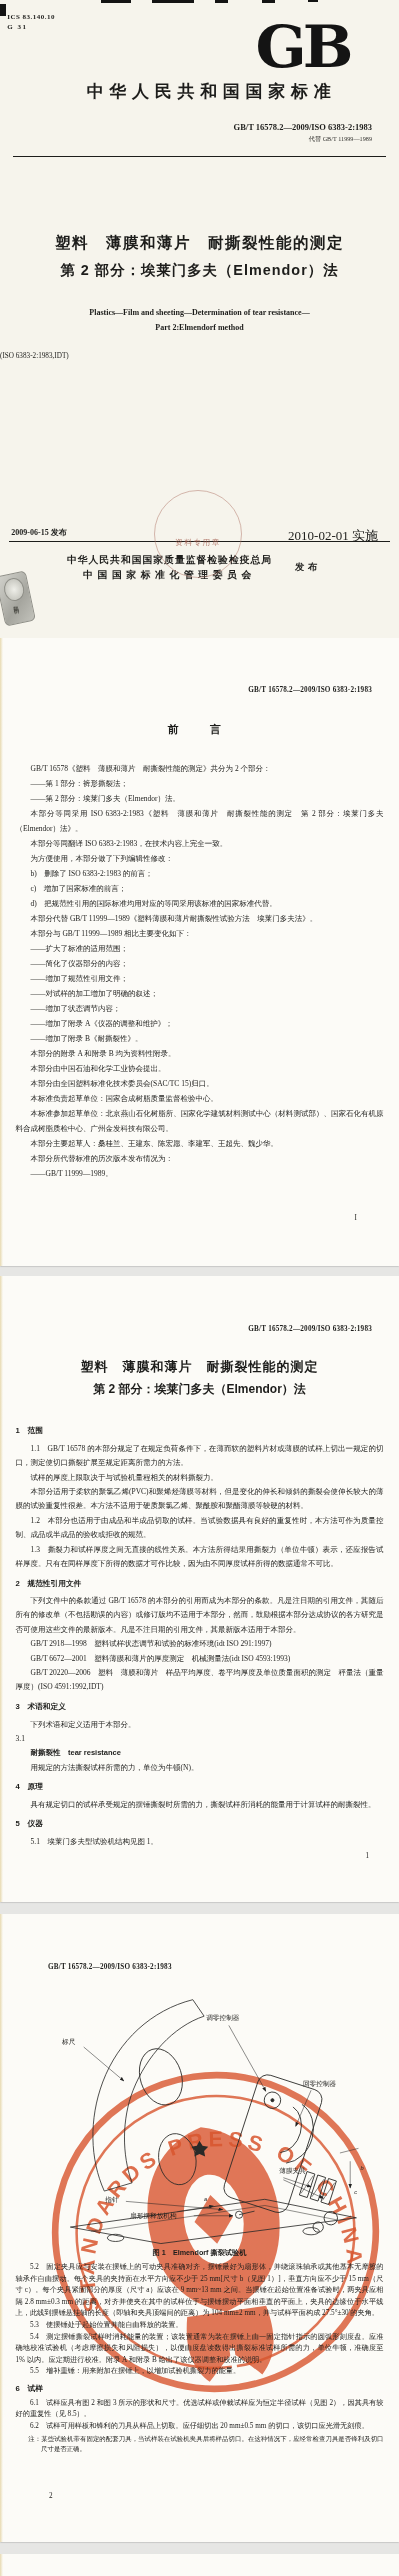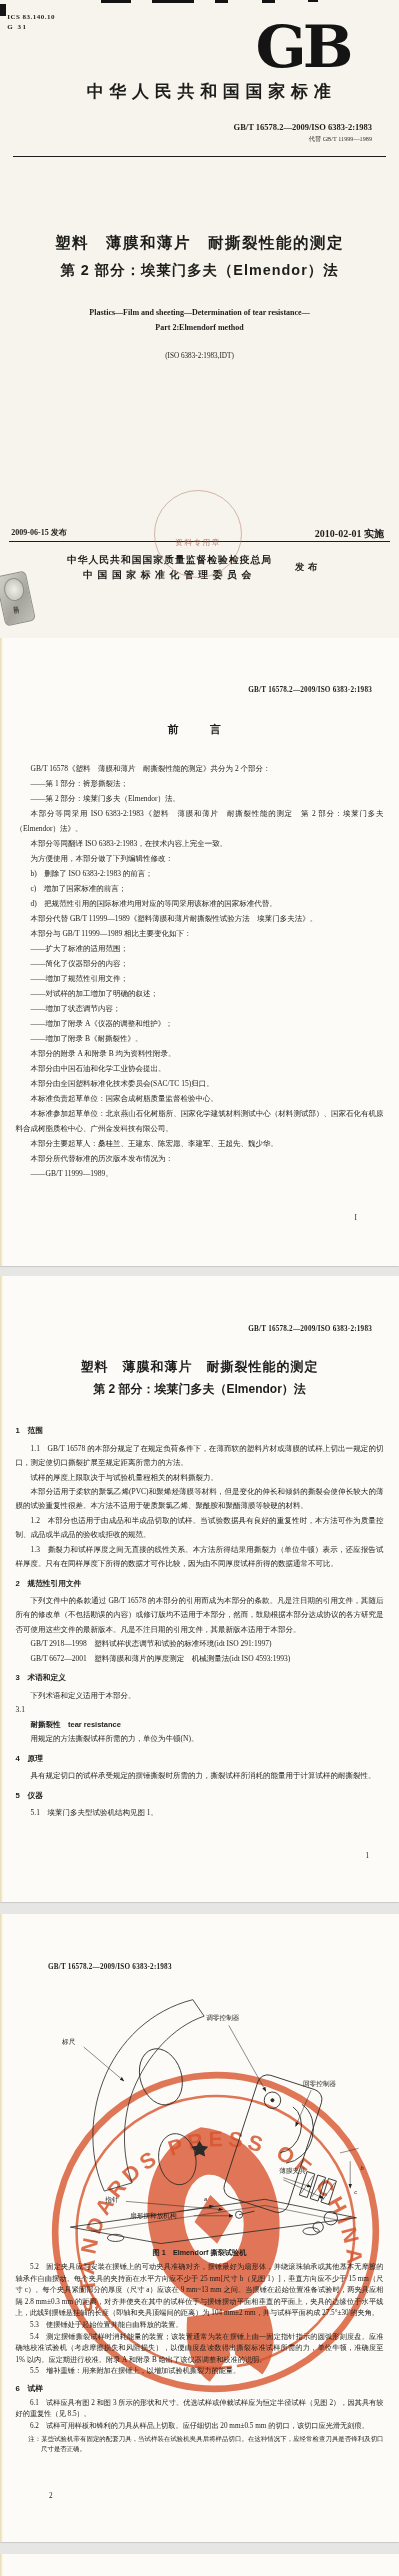--- a/index.html
+++ b/index.html
@@ -36,29 +36,29 @@
   }
   .country{left:0;top:80px;width:100%;text-align:center;font-size:17px;font-weight:bold;letter-spacing:5.7px;padding-left:12px;}
   .cover-code{right:27px;top:122px;font-size:8.5px;font-weight:bold;}
   .cover-replaces{right:27px;top:135px;font-size:6.2px;color:#33322f;}
   .rule{position:absolute;height:1px;background:#1d1d1b;}
   .rule1{left:13.4px;right:13.4px;top:156px;}
   .t-cn1{left:0;top:233px;width:100%;text-align:center;font-size:15.5px;font-weight:bold;letter-spacing:1.5px;font-family:"Liberation Sans","DejaVu Sans",sans-serif;}
   .t-cn2{left:0;top:261px;width:100%;text-align:center;font-size:14.4px;font-weight:bold;letter-spacing:1px;font-family:"Liberation Sans","DejaVu Sans",sans-serif;}
   .t-en{left:0;width:100%;text-align:center;font-size:8px;font-weight:bold;}
   .te1{top:308px;} .te2{top:323px;}
-  .iso-note{left:0;top:352px;width:100%;text-align:center;font-size:7.2px;}
+  .iso-note{left:0;top:352px;width:100%;text-align:left;font-size:7.2px;}
   .cover-stamp{
     left:154px;top:490px;width:86px;height:86px;border-radius:50%;
     border:1.5px solid rgba(176,118,104,.5);z-index:2;
   }
   .cover-stamp .txt{position:absolute;left:0;right:0;top:47px;text-align:center;
     font-size:7.7px;color:rgba(163,92,78,.8);letter-spacing:1.5px;}
   .rel-date{left:11.3px;top:527px;font-size:8px;font-weight:bold;}
-  .imp-date{right:15px;top:527px;font-size:10px;font-weight:bold;}
+  .imp-date{right:21px;top:527px;font-size:13px;font-weight:normal;}
   .rule2{left:9.3px;right:9.3px;top:541px;}
   .issuer1{left:45px;top:554px;width:249px;text-align:center;font-size:9.8px;font-weight:bold;letter-spacing:1px;}
   .issuer2{left:45px;top:569px;width:249px;text-align:center;font-size:9.8px;font-weight:bold;letter-spacing:4.6px;}
   .publish{left:295px;top:561px;font-size:9.3px;font-weight:bold;letter-spacing:3.6px;}
   .sticker{
     left:0px;top:573px;width:29px;height:49px;transform:rotate(-12deg);z-index:3;
     background:linear-gradient(135deg,#d3d3cd,#a5a59e 60%,#c2c2bb);
     border-radius:5.2px;border:0.5px solid #8f8f88;
   }
   .sticker .oval{position:absolute;left:5.2px;top:4.1px;width:17.5px;height:20.6px;border-radius:50%;
@@ -175,20 +175,21 @@
       <div class="blk h">1　范围</div>
       <div class="blk p">1.1　GB/T 16578 的本部分规定了在规定负荷条件下，在薄而软的塑料片材或薄膜的试样上切出一规定的切口，测定使切口撕裂扩展至规定距离所需力的方法。</div>
       <div class="blk p">试样的厚度上限取决于与试验机量程相关的材料撕裂力。</div>
       <div class="blk p">本部分适用于柔软的聚氯乙烯(PVC)和聚烯烃薄膜等材料，但是变化的伸长和倾斜的撕裂会使伸长较大的薄膜的试验重复性很差。本方法不适用于硬质聚氯乙烯、聚酰胺和聚酯薄膜等较硬的材料。</div>
       <div class="blk p">1.2　本部分也适用于由成品和半成品切取的试样。当试验数据具有良好的重复性时，本方法可作为质量控制、成品或半成品的验收或拒收的规范。</div>
       <div class="blk p">1.3　撕裂力和试样厚度之间无直接的线性关系。本方法所得结果用撕裂力（单位牛顿）表示，还应报告试样厚度。只有在同样厚度下所得的数据才可作比较，因为由不同厚度试样所得的数据通常不可比。</div>
       <div class="blk h">2　规范性引用文件</div>
       <div class="blk p">下列文件中的条款通过 GB/T 16578 的本部分的引用而成为本部分的条款。凡是注日期的引用文件，其随后所有的修改单（不包括勘误的内容）或修订版均不适用于本部分，然而，鼓励根据本部分达成协议的各方研究是否可使用这些文件的最新版本。凡是不注日期的引用文件，其最新版本适用于本部分。</div>
       <div class="blk p">GB/T 2918—1998　塑料试样状态调节和试验的标准环境(idt ISO 291:1997)</div>
       <div class="blk p">GB/T 6672—2001　塑料薄膜和薄片的厚度测定　机械测量法(idt ISO 4593:1993)</div>
+      <div class="blk p">GB/T 20220—2006　塑料　薄膜和薄片　样品平均厚度、卷平均厚度及单位质量面积的测定　秤量法（重量厚度）(ISO 4591:1992,IDT)</div>
       <div class="blk h">3　术语和定义</div>
       <div class="blk p">下列术语和定义适用于本部分。</div>
       <div class="blk pn">3.1</div>
       <div class="blk term">耐撕裂性　tear resistance</div>
       <div class="blk p">用规定的方法撕裂试样所需的力，单位为牛顿(N)。</div>
       <div class="blk h">4　原理</div>
       <div class="blk p">具有规定切口的试样承受规定的摆锤撕裂时所需的力，撕裂试样所消耗的能量用于计算试样的耐撕裂性。</div>
       <div class="blk h">5　仪器</div>
       <div class="blk p">5.1　埃莱门多夫型试验机结构见图 1。</div>
     </div>

